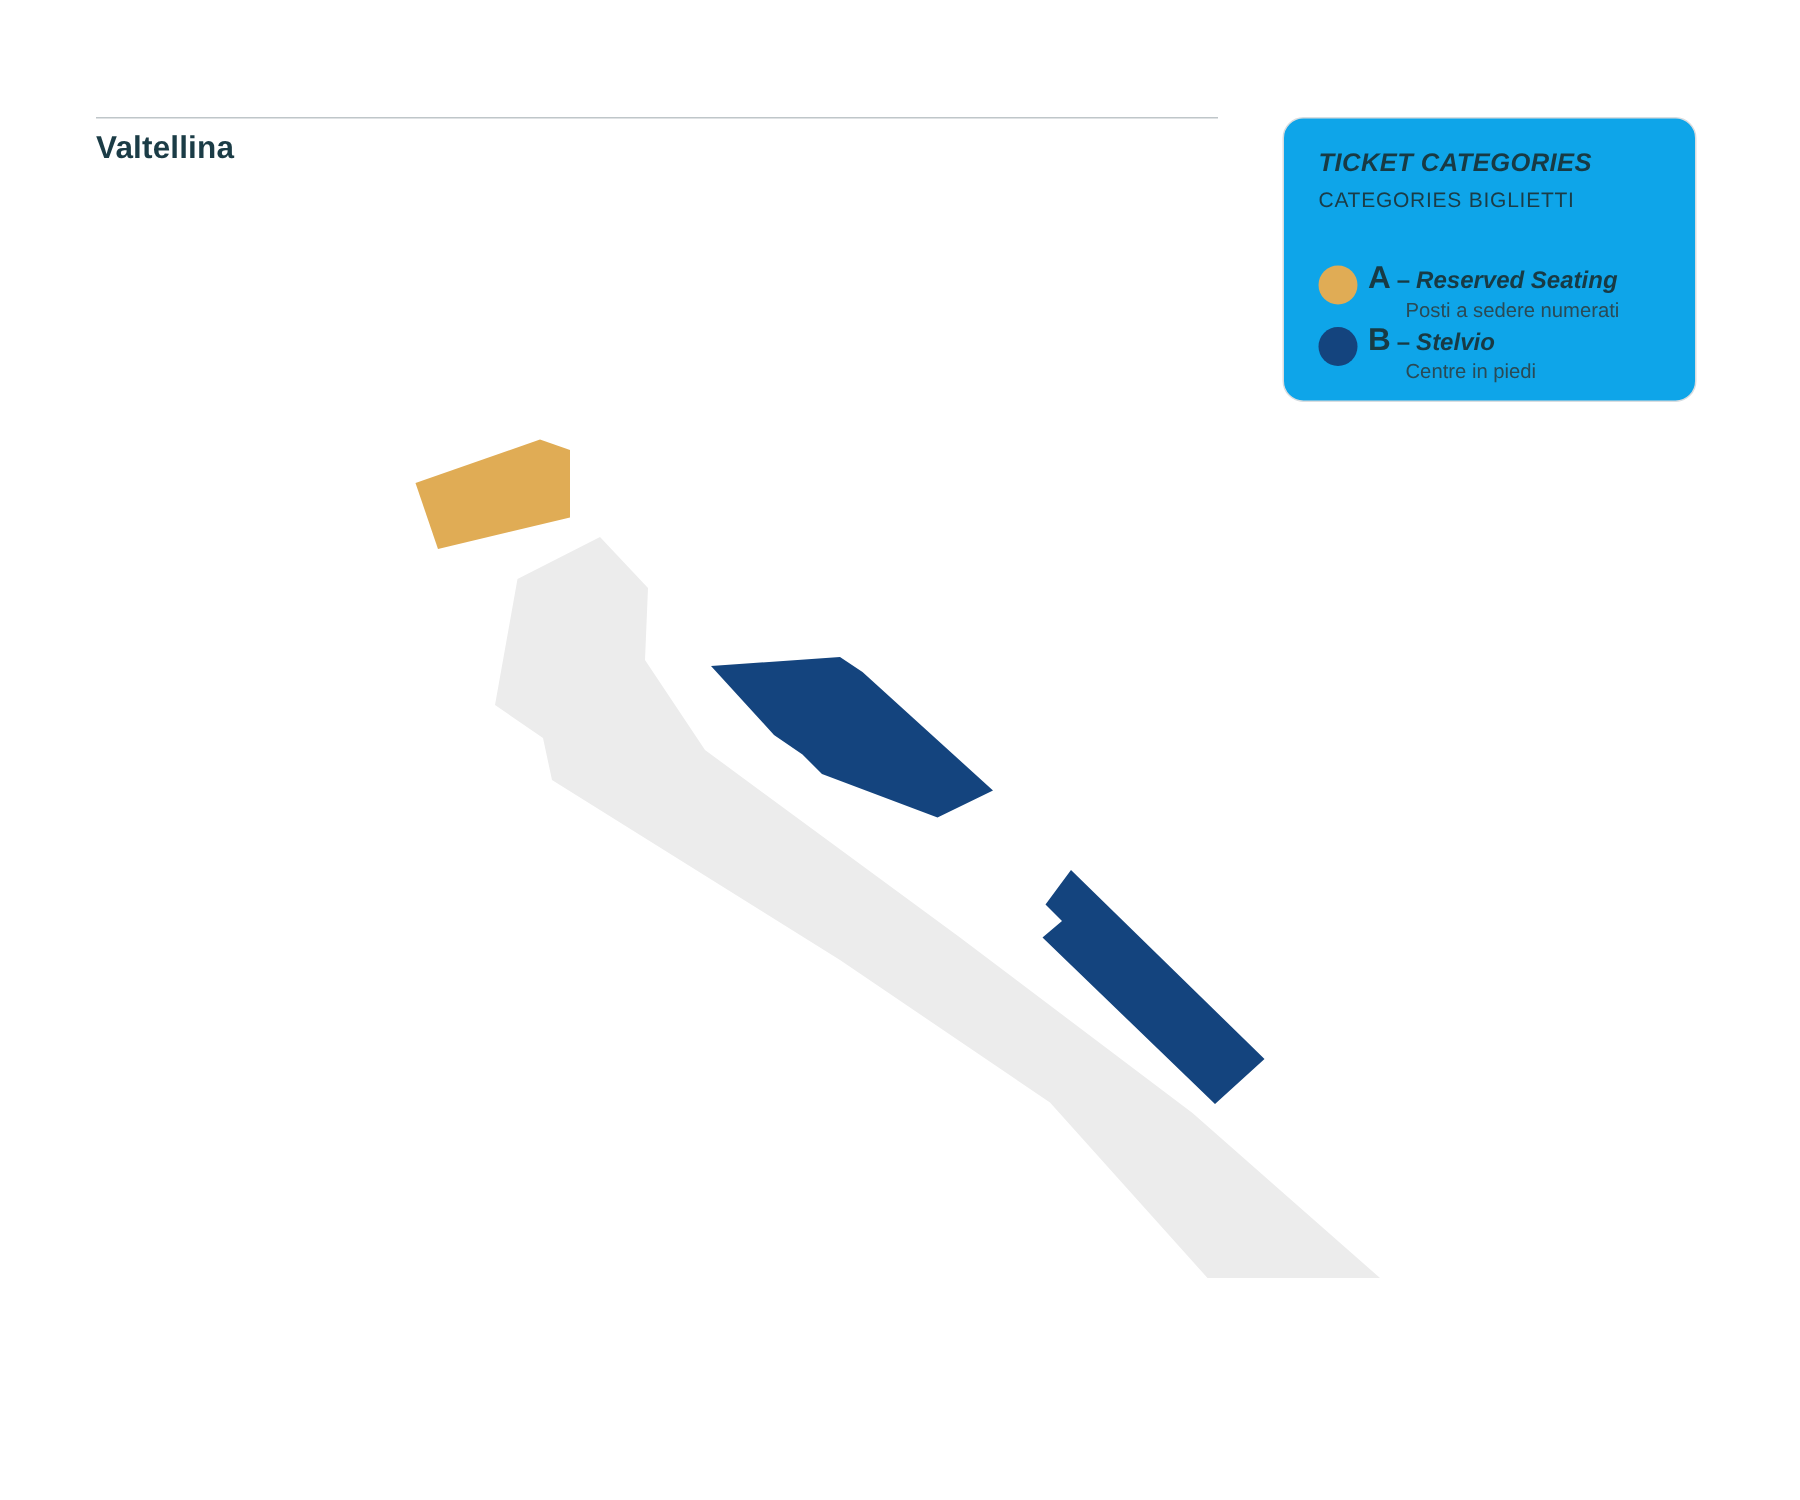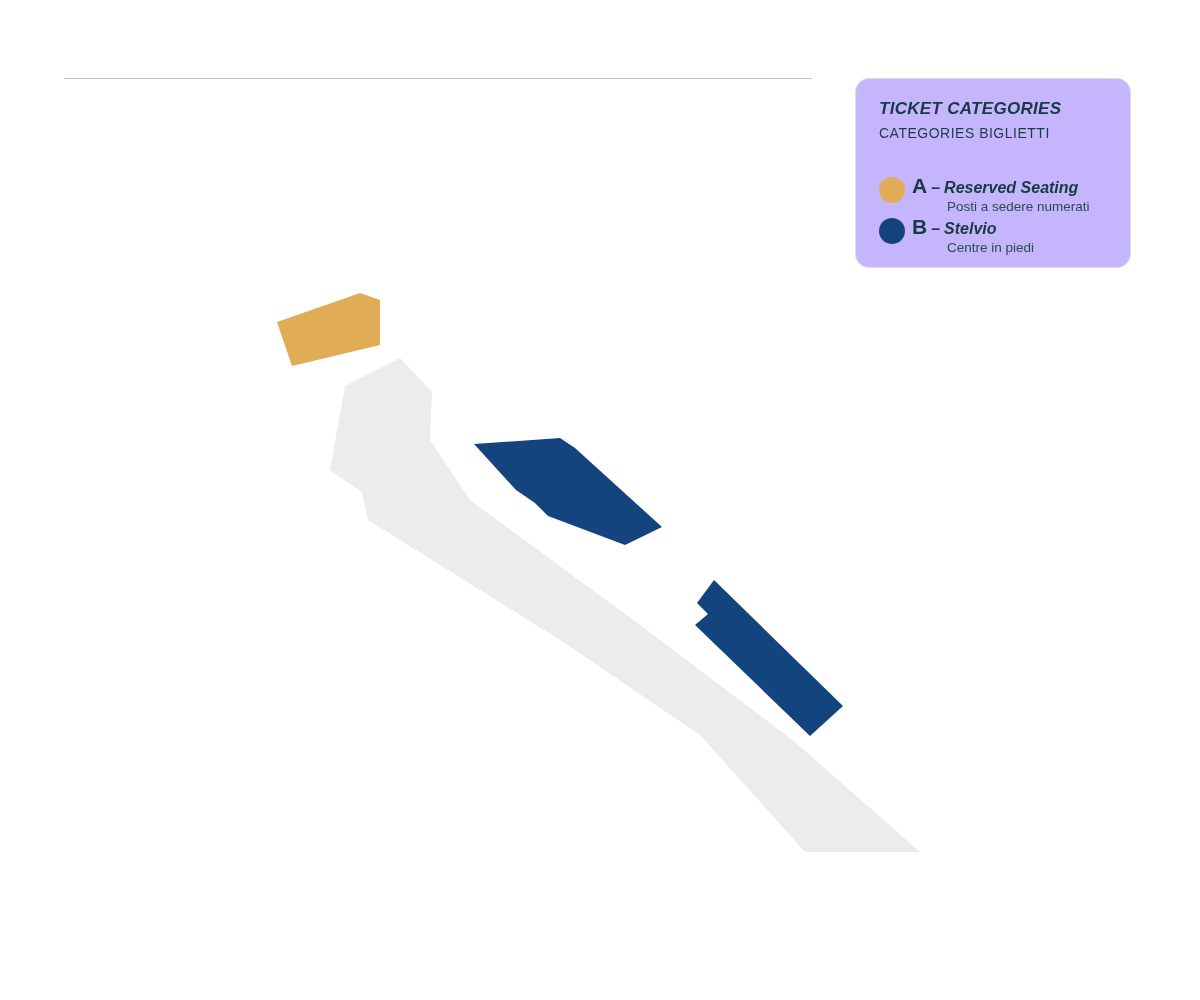--- a/index.html
+++ b/index.html
@@ -68,21 +68,21 @@
 
   
   #legend-panel {
     position: absolute;
     left: 855px;
     top: 78px;
     width: 276px;
     height: 190px;
     border: 1px solid #D9DDE0;
     border-radius: 14px;
-    background: #c4b5fd;
+    background: #0ea5e9;
     box-sizing: border-box;
   }
   #legend-title-en {
     position: absolute;
     left: 23px;
     top: 20px;
     font-size: 17px;
     font-weight: bold;
     font-style: italic;
     color: #183A44;
@@ -140,39 +140,40 @@
     font-weight: bold;
     color: #183A44;
     line-height: 1;
     font-style: italic;
   }
   .legend-label-it {
     font-size: 13.5px;
     font-weight: normal;
     color: #2A4A55;
     margin-top: 3px;
-    margin-left: 35px;
+    margin-left: 25px;
     white-space: nowrap;
     line-height: 1.15;
   }
 
   
   #venue-map {
     position: absolute;
     left: 0;
     top: 0;
     width: 1200px;
     height: 1000px;
   }
 </style>
 </head>
 <body>
 
 <div id="header">
   <div id="title-divider"></div>
+  <div id="venue-location">Valtellina</div>
 </div>
 
 <div id="legend-panel">
   <div id="legend-title-en">TICKET CATEGORIES</div>
   <div id="legend-title-it">CATEGORIES BIGLIETTI</div>
 
   <div class="legend-row" id="legend-row-a">
     <span class="legend-swatch" style="background:#E0AC55"></span>
     <span class="legend-text-wrap">
       <span class="legend-main-line">

